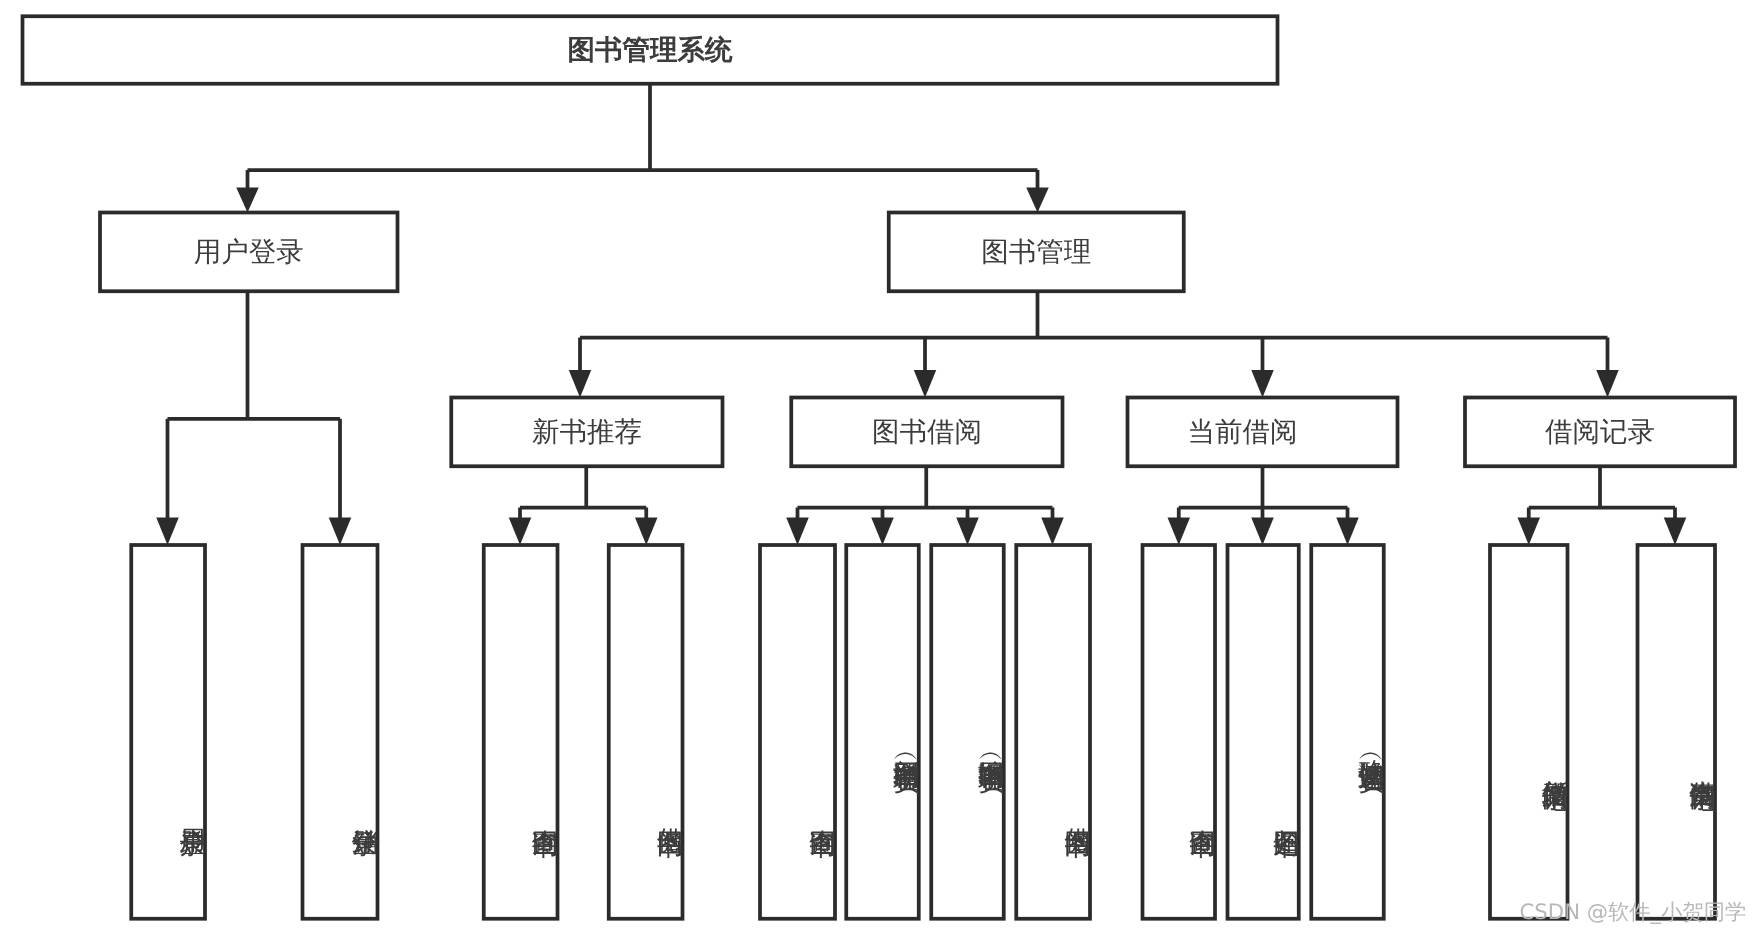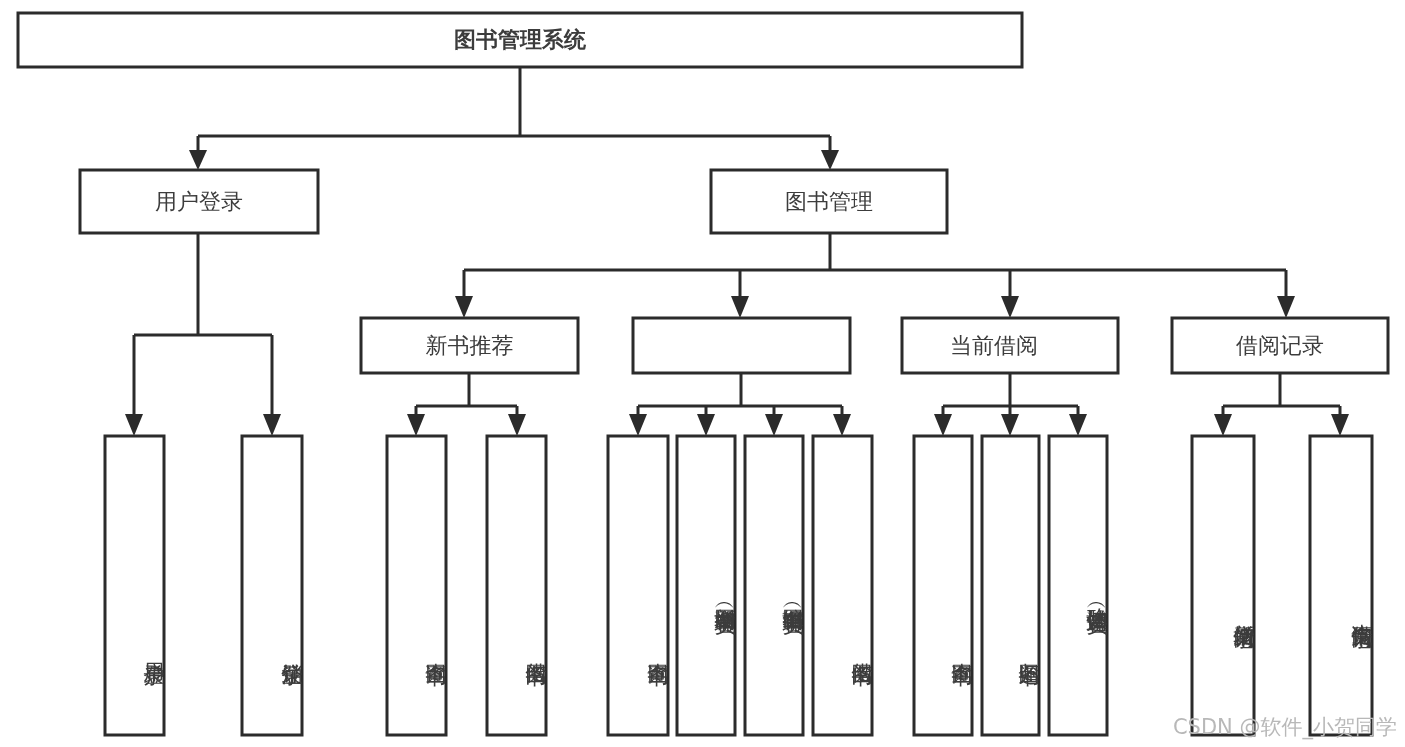--- a/index.html
+++ b/index.html
@@ -65,21 +65,21 @@
     align-items: center;
     justify-content: center;
     white-space: nowrap;
     pointer-events: none;
   }
   #watermark {
     position: absolute;
     right: 8px;
     bottom: 6px;
     font-family: "DejaVu Sans", "Liberation Sans", sans-serif;
-    font-size: 21px;
+    font-size: 17px;
     color: #b8b8b8;
     white-space: nowrap;
     pointer-events: none;
   }
 </style>
 </head>
 <body>
 
 <div id="diagram-root">
 
@@ -186,20 +186,21 @@
     <rect class="node-box" x="1192" y="436" width="62" height="299"></rect>
     <rect class="node-box" x="1310" y="436" width="62" height="299"></rect>
   </svg>
 
   <div class="hlabel" style="left:18px; top:13px; width:1004px; height:54px;font-weight:bold;">图书管理系统</div>
 
   <div class="hlabel" style="left:80px; top:170px; width:238px; height:63px;">用户登录</div>
   <div class="hlabel" style="left:711px; top:170px; width:236px; height:63px;">图书管理</div>
 
   <div class="hlabel" style="left:361px; top:318px; width:217px; height:55px;">新书推荐</div>
+  <div class="hlabel" style="left:633px; top:318px; width:217px; height:55px;">图书借阅</div>
   <div class="hlabel" style="left:902px; top:318px; width:184px; height:55px;">当前借阅</div>
   <div class="hlabel" style="left:1172px; top:318px; width:216px; height:55px;">借阅记录</div>
 
   <div class="vlabel" style="left:105px; top:436px; width:59px; height:299px; padding-top:62px;">用户登录</div>
   <div class="vlabel" style="left:242px; top:436px; width:60px; height:299px; padding-top:62px;">注销登录</div>
 
   <div class="vlabel" style="left:387px; top:436px; width:59px; height:299px; padding-top:62px;">查询图书</div>
   <div class="vlabel" style="left:487px; top:436px; width:59px; height:299px; padding-top:62px;">借阅图书</div>
 
   <div class="vlabel" style="left:608px; top:436px; width:60px; height:299px; padding-top:62px;">查询图书</div>

